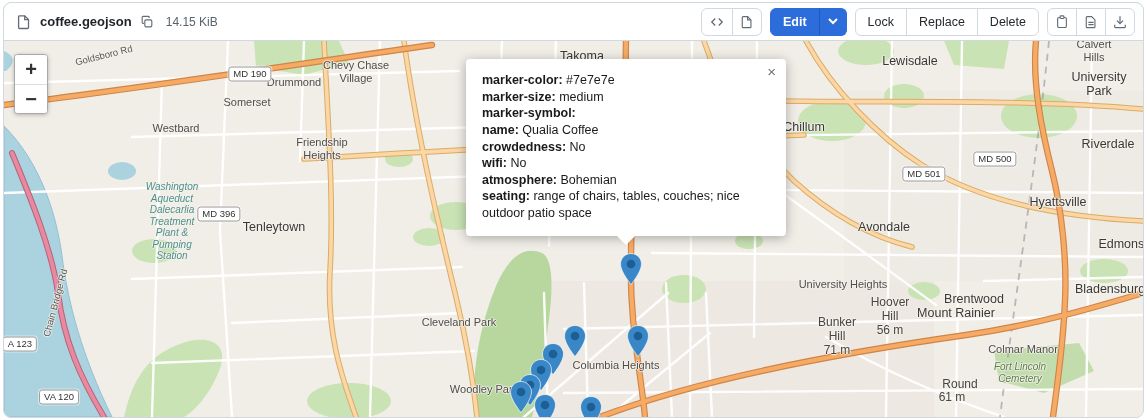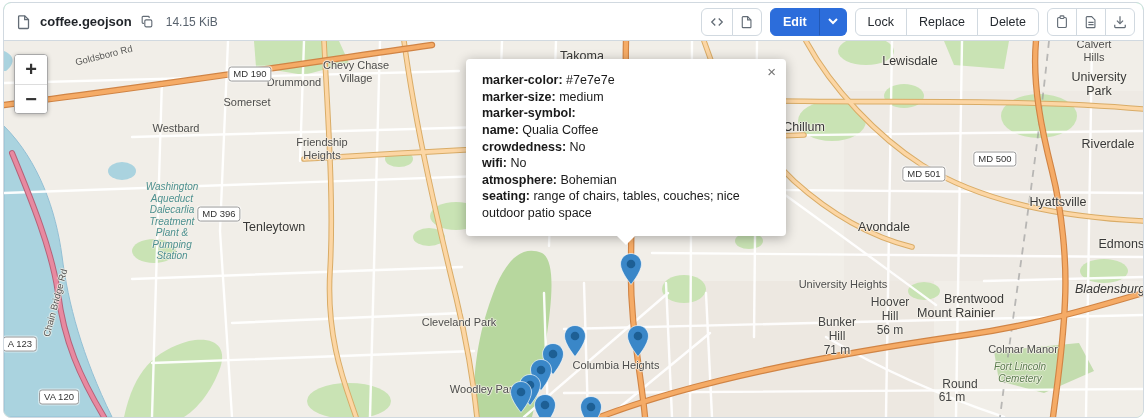--- a/index.html
+++ b/index.html
@@ -273,21 +273,21 @@
         <div class="map-label lbl-place" style="left: 1126px; top: 203px; transform: translate(-50%, -50%);">Edmonston</div>
         <div class="map-label lbl-water" style="left: 168px; top: 180px; transform: translate(-50%, -50%);">Washington
 Aqueduct
 Dalecarlia
 Treatment
 Plant &amp;
 Pumping
 Station</div>
         <div class="map-label lbl-minor" style="left: 839px; top: 243px; transform: translate(-50%, -50%);">University Heights</div>
         <div class="map-label lbl-place" style="left: 970px; top: 258px; transform: translate(-50%, -50%);">Brentwood</div>
-        <div class="map-label lbl-place" style="left: 1106px; top: 248px; transform: translate(-50%, -50%); font-style: italic;">Bladensburg</div>
+        <div class="map-label lbl-place" style="left: 1106px; top: 248px; transform: translate(-50%, -50%);">Bladensburg</div>
         <div class="map-label lbl-hill" style="left: 886px; top: 276px; transform: translate(-50%, -50%);">Hoover
 Hill
 56 m</div>
         <div class="map-label lbl-place" style="left: 952px; top: 272px; transform: translate(-50%, -50%);">Mount Rainier</div>
         <div class="map-label lbl-hill" style="left: 833px; top: 296px; transform: translate(-50%, -50%);">Bunker
 Hill
 71 m</div>
         <div class="map-label lbl-minor" style="left: 455px; top: 281px; transform: translate(-50%, -50%);">Cleveland Park</div>
         <div class="map-label lbl-minor" style="left: 1019px; top: 308px; transform: translate(-50%, -50%);">Colmar Manor</div>
         <div class="map-label lbl-cemetery" style="left: 1016px; top: 331px; transform: translate(-50%, -50%);">Fort Lincoln

